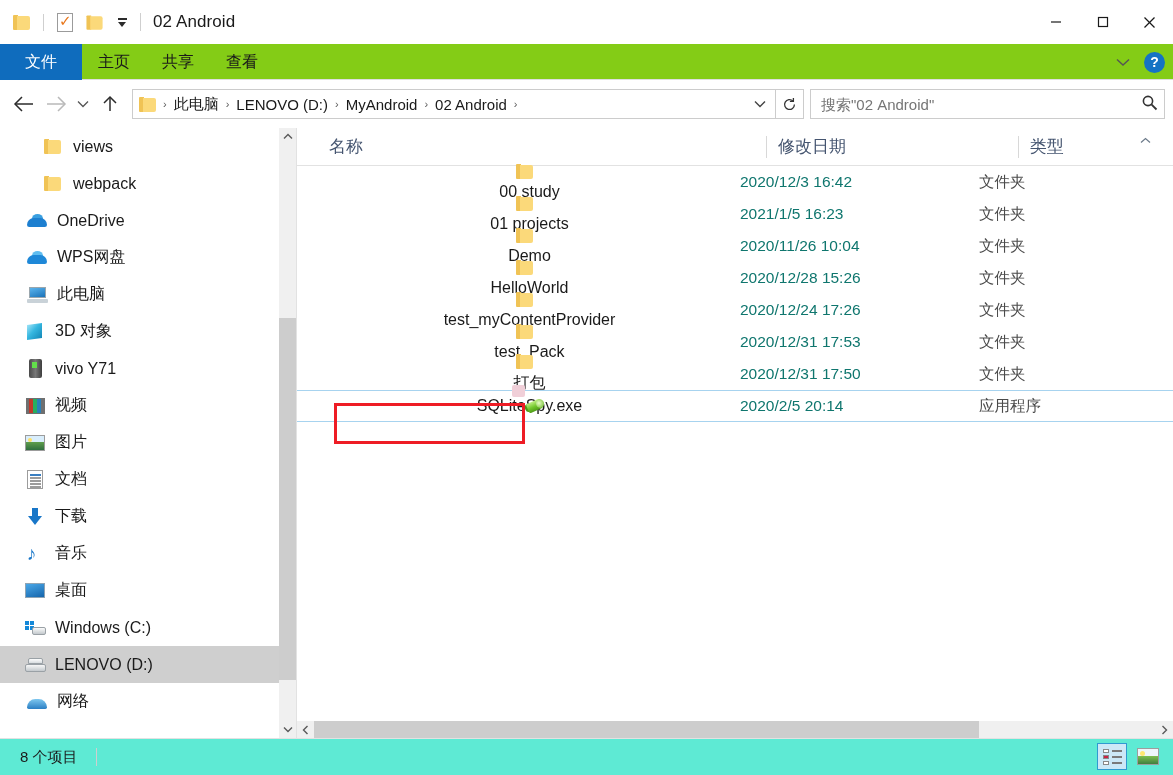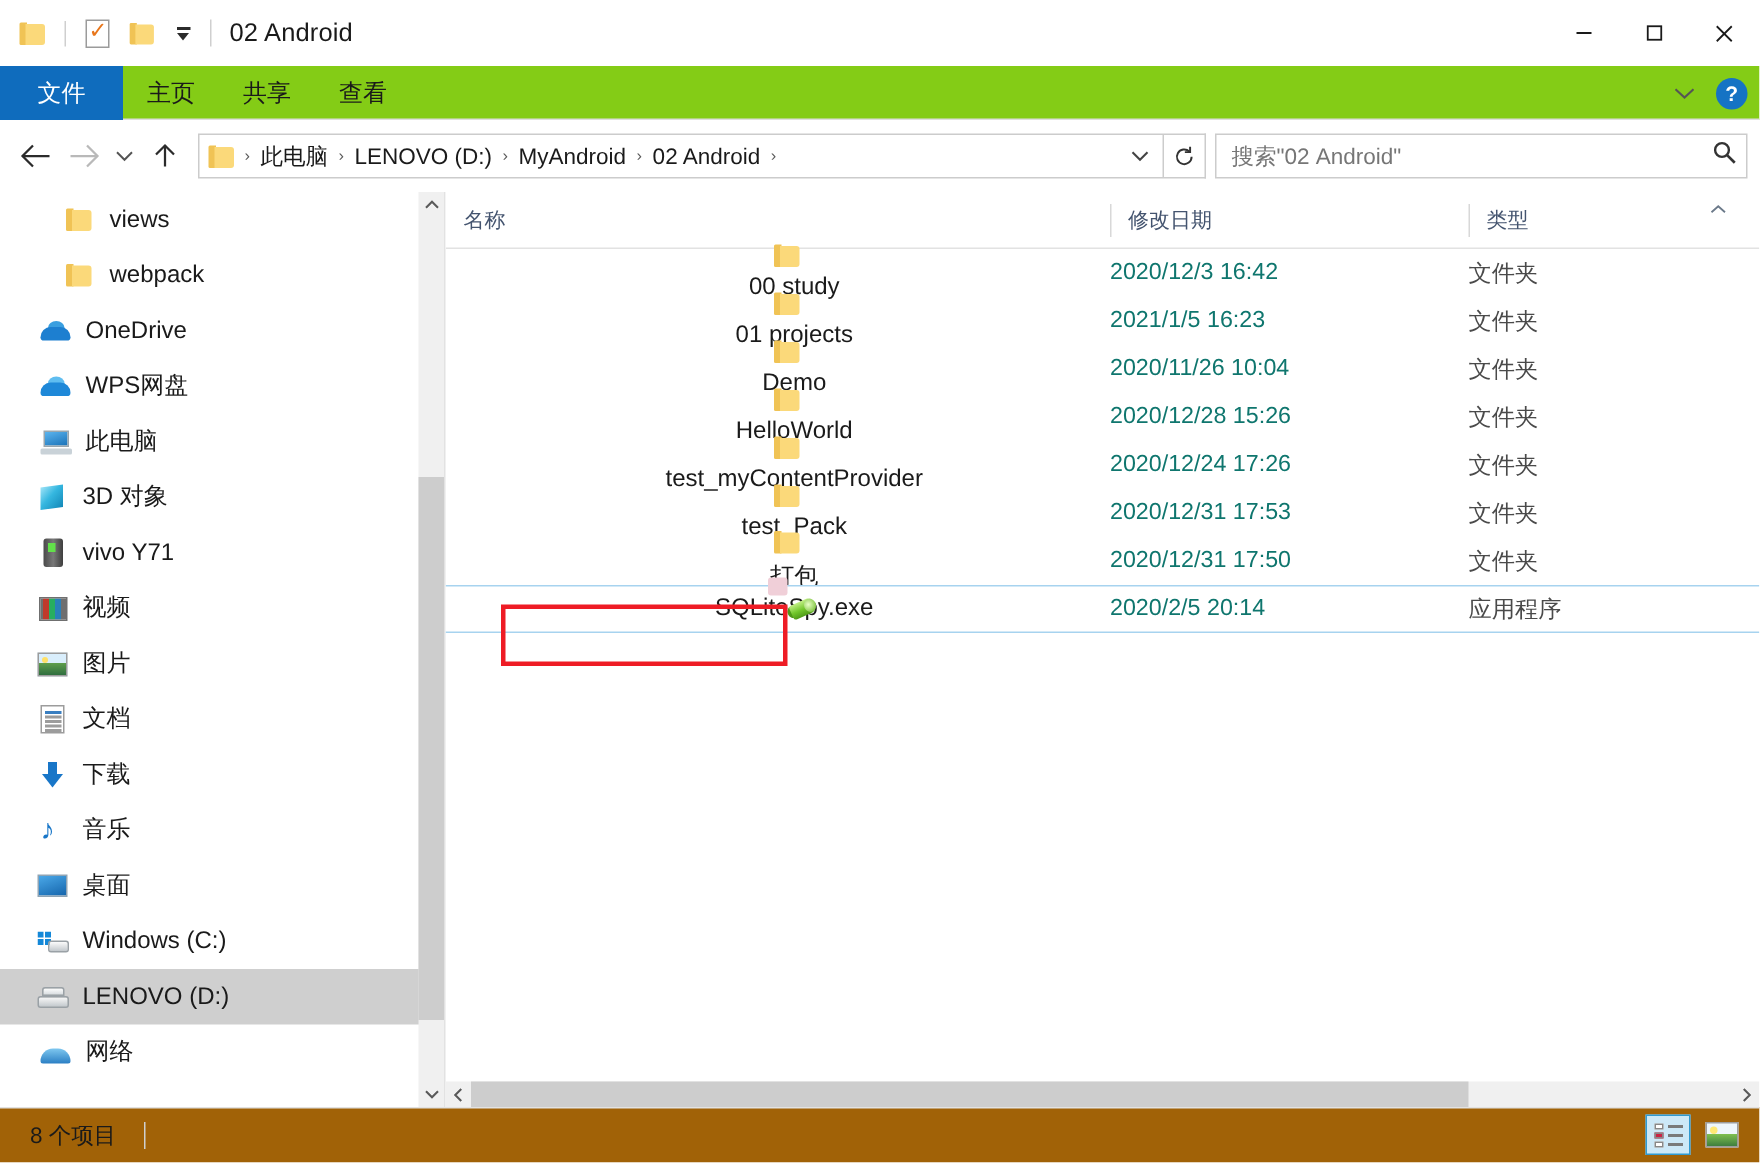--- a/index.html
+++ b/index.html
@@ -163,22 +163,22 @@
   
   .filepane {
     position: relative; flex: 1; height: 610px; background: #ffffff;
     border-left: 1px solid #e2e2e2; overflow: hidden;
   }
   .col-headers {
     position: relative; height: 38px; display: flex; align-items: center;
     border-bottom: 1px solid #e2e2e2; background: #ffffff;
   }
   .col-h {
-    font-size: 14px; color: #44546f; padding-left: 12px; height: 24px;
-    display: flex; align-items: center; position: relative;
+    font-size: 17px; color: #44546f; padding-left: 12px; height: 24px;
+    display: flex; align-items: center; position: relative; margin-left: 20px;
   }
   .col-h.sep::before {
     content: ""; position: absolute; left: 0; top: 1px; width: 1px; height: 22px;
     background: #d8d8d8;
   }
   .ch-name { width: 443px; }
   .ch-date { width: 239px; }
   .ch-type { width: 160px; }
   .sortcaret {
     position: absolute; right: 22px; top: 6px; font-size: 11px; color: #777;
@@ -232,21 +232,21 @@
   .h-arrow {
     width: 17px; height: 17px; display: flex; align-items: center; justify-content: center;
     color: #5a5a5a; flex: 0 0 17px;
   }
   .h-track { position: relative; flex: 1; height: 17px; }
   .h-thumb { position: absolute; left: 0; top: 0; height: 17px; width: 79%; background: #cdcdcd; }
 
   
   .statusbar {
     position: absolute; bottom: 0; left: 0; width: 1173px; height: 37px;
-    background: #a16207; border-top: 1px solid #e2e2e2;
+    background: #5eead4; border-top: 1px solid #e2e2e2;
     display: flex; align-items: center;
   }
   .status-text { font-size: 15px; color: #1a1a1a; padding-left: 20px; }
   .status-sep { width: 1px; height: 18px; background: #cfcfcf; margin-left: 18px; }
   .view-btns { position: absolute; right: 10px; top: 4px; display: flex; gap: 6px; }
   .vbtn {
     width: 30px; height: 27px; display: flex; align-items: center; justify-content: center;
   }
   .vbtn.active { background: #cce8f7; border: 1px solid #2f9ad1; }
 

